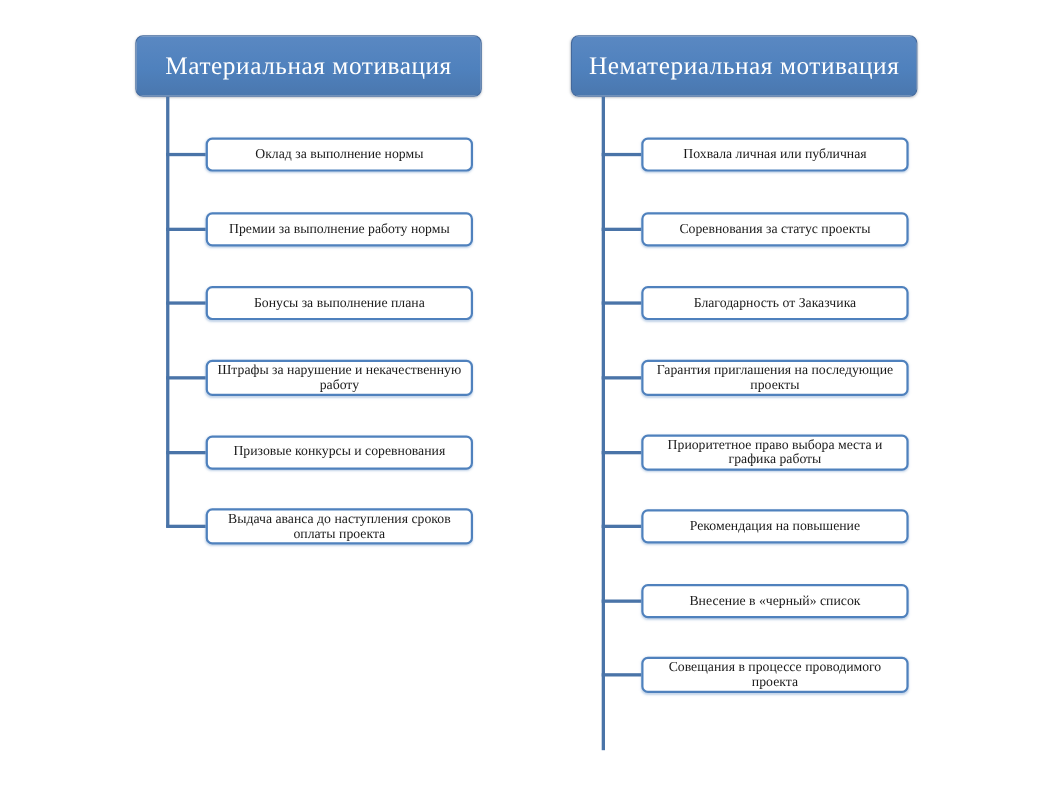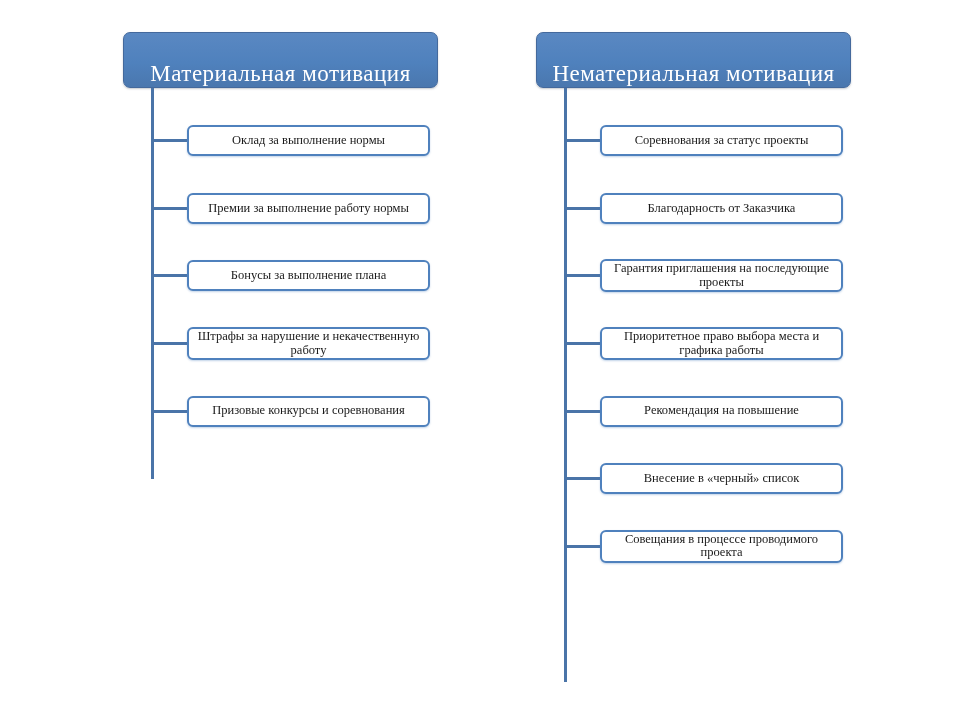--- a/index.html
+++ b/index.html
@@ -6,28 +6,28 @@
   body {
     width: 960px; height: 720px;
     background: var(--page-bg, #ffffff);
     position: relative; overflow: hidden;
     font-family: "Liberation Serif", "DejaVu Serif", serif;
   }
   .canvas { position: absolute; inset: 0; }
 
   .column { position: absolute; top: 32px; width: 315px; }
   #col-material    { left: 123px; }
-  #col-nonmaterial { left: 536px; }
+  #col-nonmaterial { left: 519px; }
 
   .col-header {
     height: 56px; box-sizing: border-box;
     border-radius: 7px;
     background: linear-gradient(180deg, #5a88c2 0%, var(--header-fill, #4f81bd) 55%, #4a77ae 100%);
     border: 1px solid #44699c;
-    display: flex; align-items: flex-end; justify-content: center;
+    display: flex; align-items: center; justify-content: center;
     color: var(--header-text, #ffffff);
     font-size: 23px; letter-spacing: 0.5px;
     box-shadow: 0 1px 2px rgba(90,100,115,0.35);
     text-align: center;
   }
 
   .items-wrap { position: relative; }
 
   .spine {
     position: absolute; left: 28px; top: 0; width: 3px;
@@ -97,32 +97,44 @@
           <div class="node">
             <span>Штрафы за нарушение и некачественную работу</span>
           </div>
         </div>
           <div class="slot">
           <div class="stub"></div>
           <div class="node">
             <span>Призовые конкурсы и соревнования</span>
           </div>
         </div>
+          <div class="slot">
+          <div class="stub"></div>
+          <div class="node">
+            <span>Выдача аванса до наступления сроков оплаты проекта</span>
+          </div>
+        </div>
         </div>
     </div>
   </div>
 
   <div class="column" id="col-nonmaterial">
     <div class="col-header">
       <span>Нематериальная мотивация</span>
     </div>
     <div class="items-wrap" style="--count: 9;">
       <div class="spine"></div>
       <div class="items" style="--count: 9;">
 
+      <div class="slot">
+          <div class="stub"></div>
+          <div class="node">
+            <span>Похвала личная или публичная</span>
+          </div>
+        </div>
           <div class="slot">
           <div class="stub"></div>
           <div class="node">
             <span>Соревнования за статус проекты</span>
           </div>
         </div>
           <div class="slot">
           <div class="stub"></div>
           <div class="node">
             <span>Благодарность от Заказчика</span>

